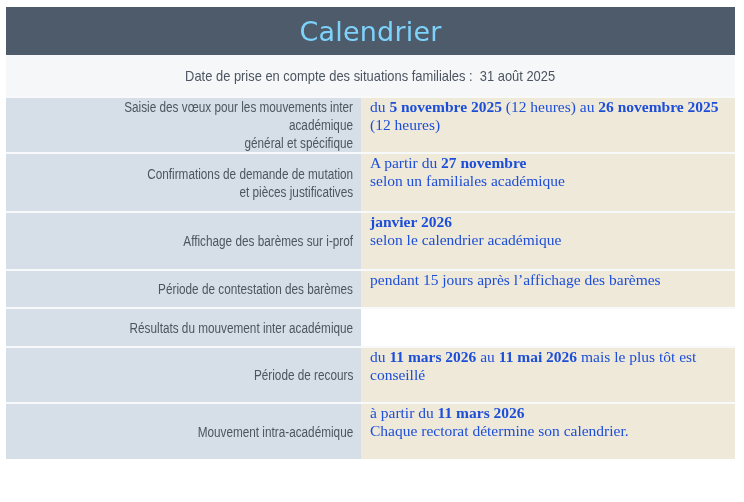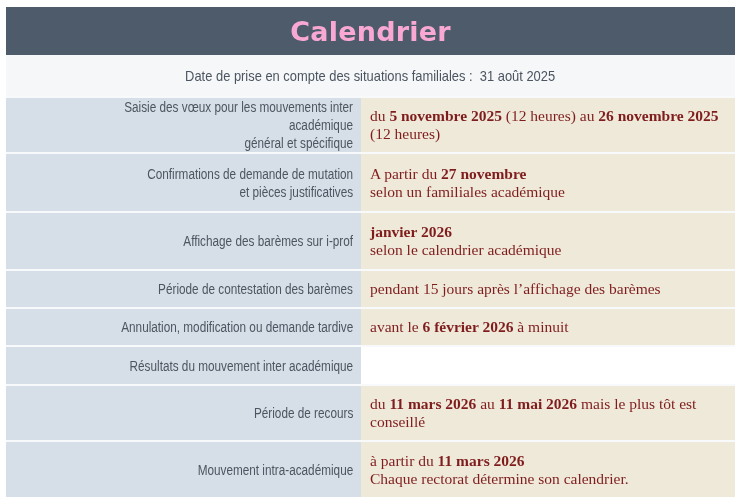--- a/index.html
+++ b/index.html
@@ -15,23 +15,23 @@
     }
     .calendar {
       position: absolute;
       left: 6px;
       top: 7px;
       width: 729px;
     }
     .cal-header {
       height: 48px;
       background: #4e5b6a;
-      color: #f9a8d4;
+      color: #7dd3fc;
       font-family: "DejaVu Sans", sans-serif;
-      font-weight: bold;
+      font-weight: normal;
       font-size: 27px;
       display: flex;
       align-items: center;
       justify-content: center;
       letter-spacing: 0.2px;
     }
     .cal-subtitle {
       height: 41px;
       background: #f5f7f9;
       color: #4c5560;
@@ -67,26 +67,25 @@
     }
     .cal-label .lbl {
       display: inline-block;
       transform: scaleX(0.84);
       transform-origin: right center;
       white-space: pre-line;
     }
     .cal-value {
       flex: 1;
       background: #efe9da;
-      color: #7f1d1d;
+      color: #1d4ed8;
       font-family: "Liberation Serif", serif;
       font-size: 15.5px;
       line-height: 18px;
       display: flex;
-      align-items: center;
       padding-left: 9px;
       padding-right: 8px;
       box-sizing: border-box;
     }
     .cal-value .val {
       display: block;
     }
     .cal-value b {
       font-weight: bold;
     }
@@ -131,28 +130,20 @@
 
   <div class="cal-row" style="height:36px">
     <div class="cal-label">
         <span class="lbl">Période de contestation des barèmes</span>
       </div>
     <div class="cal-value">
         <span class="val"><span>pendant 15 jours après l’affichage des barèmes</span></span>
       </div>
   </div>
 
-  <div class="cal-row" style="height:36px">
-    <div class="cal-label">
-        <span class="lbl">Annulation, modification ou demande tardive</span>
-      </div>
-    <div class="cal-value">
-        <span class="val"><span>avant le </span><b>6 février 2026</b><span> à minuit</span></span>
-      </div>
-  </div>
 
   <div class="cal-row" style="height:37px">
     <div class="cal-label">
         <span class="lbl">Résultats du mouvement inter académique</span>
       </div>
   </div>
 
   <div class="cal-row" style="height:54px">
     <div class="cal-label">
         <span class="lbl">Période de recours</span>

